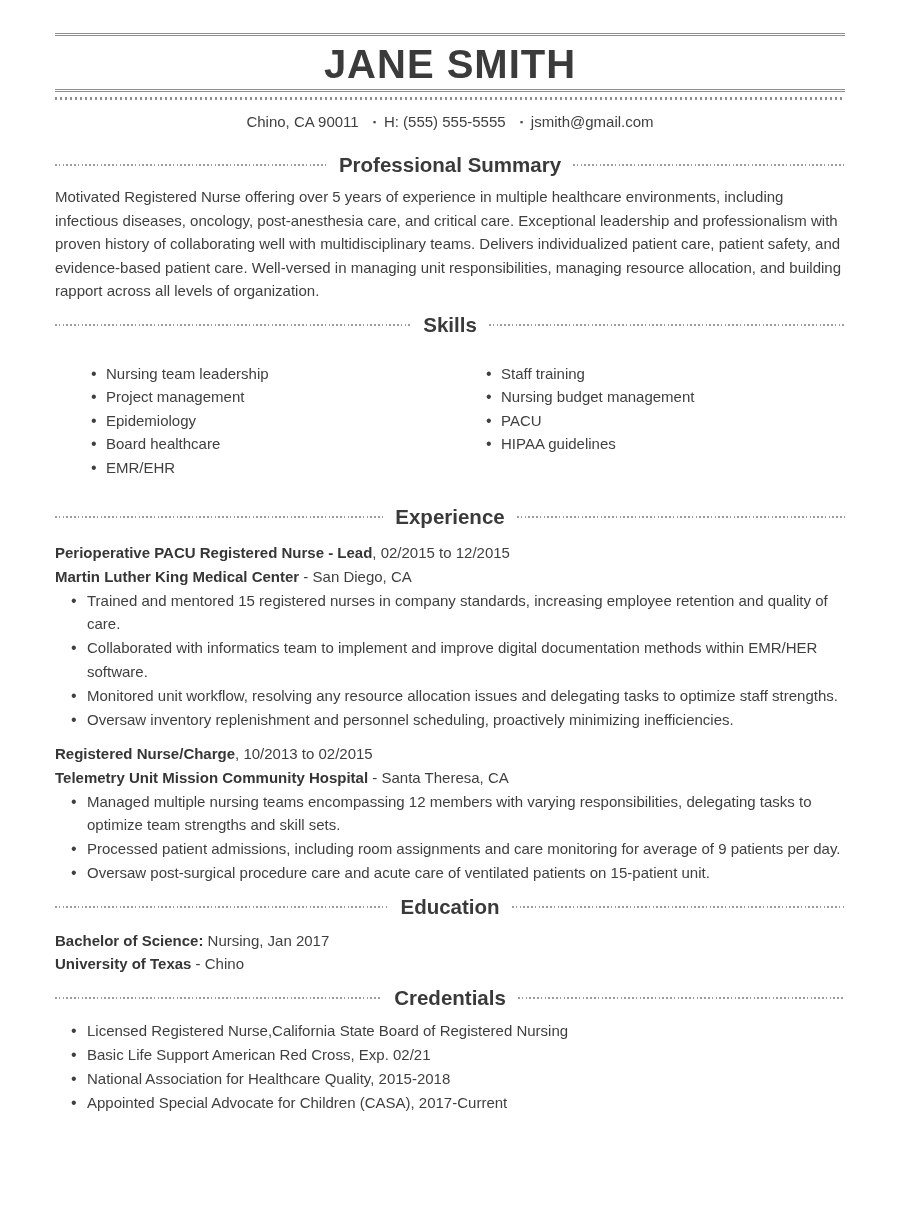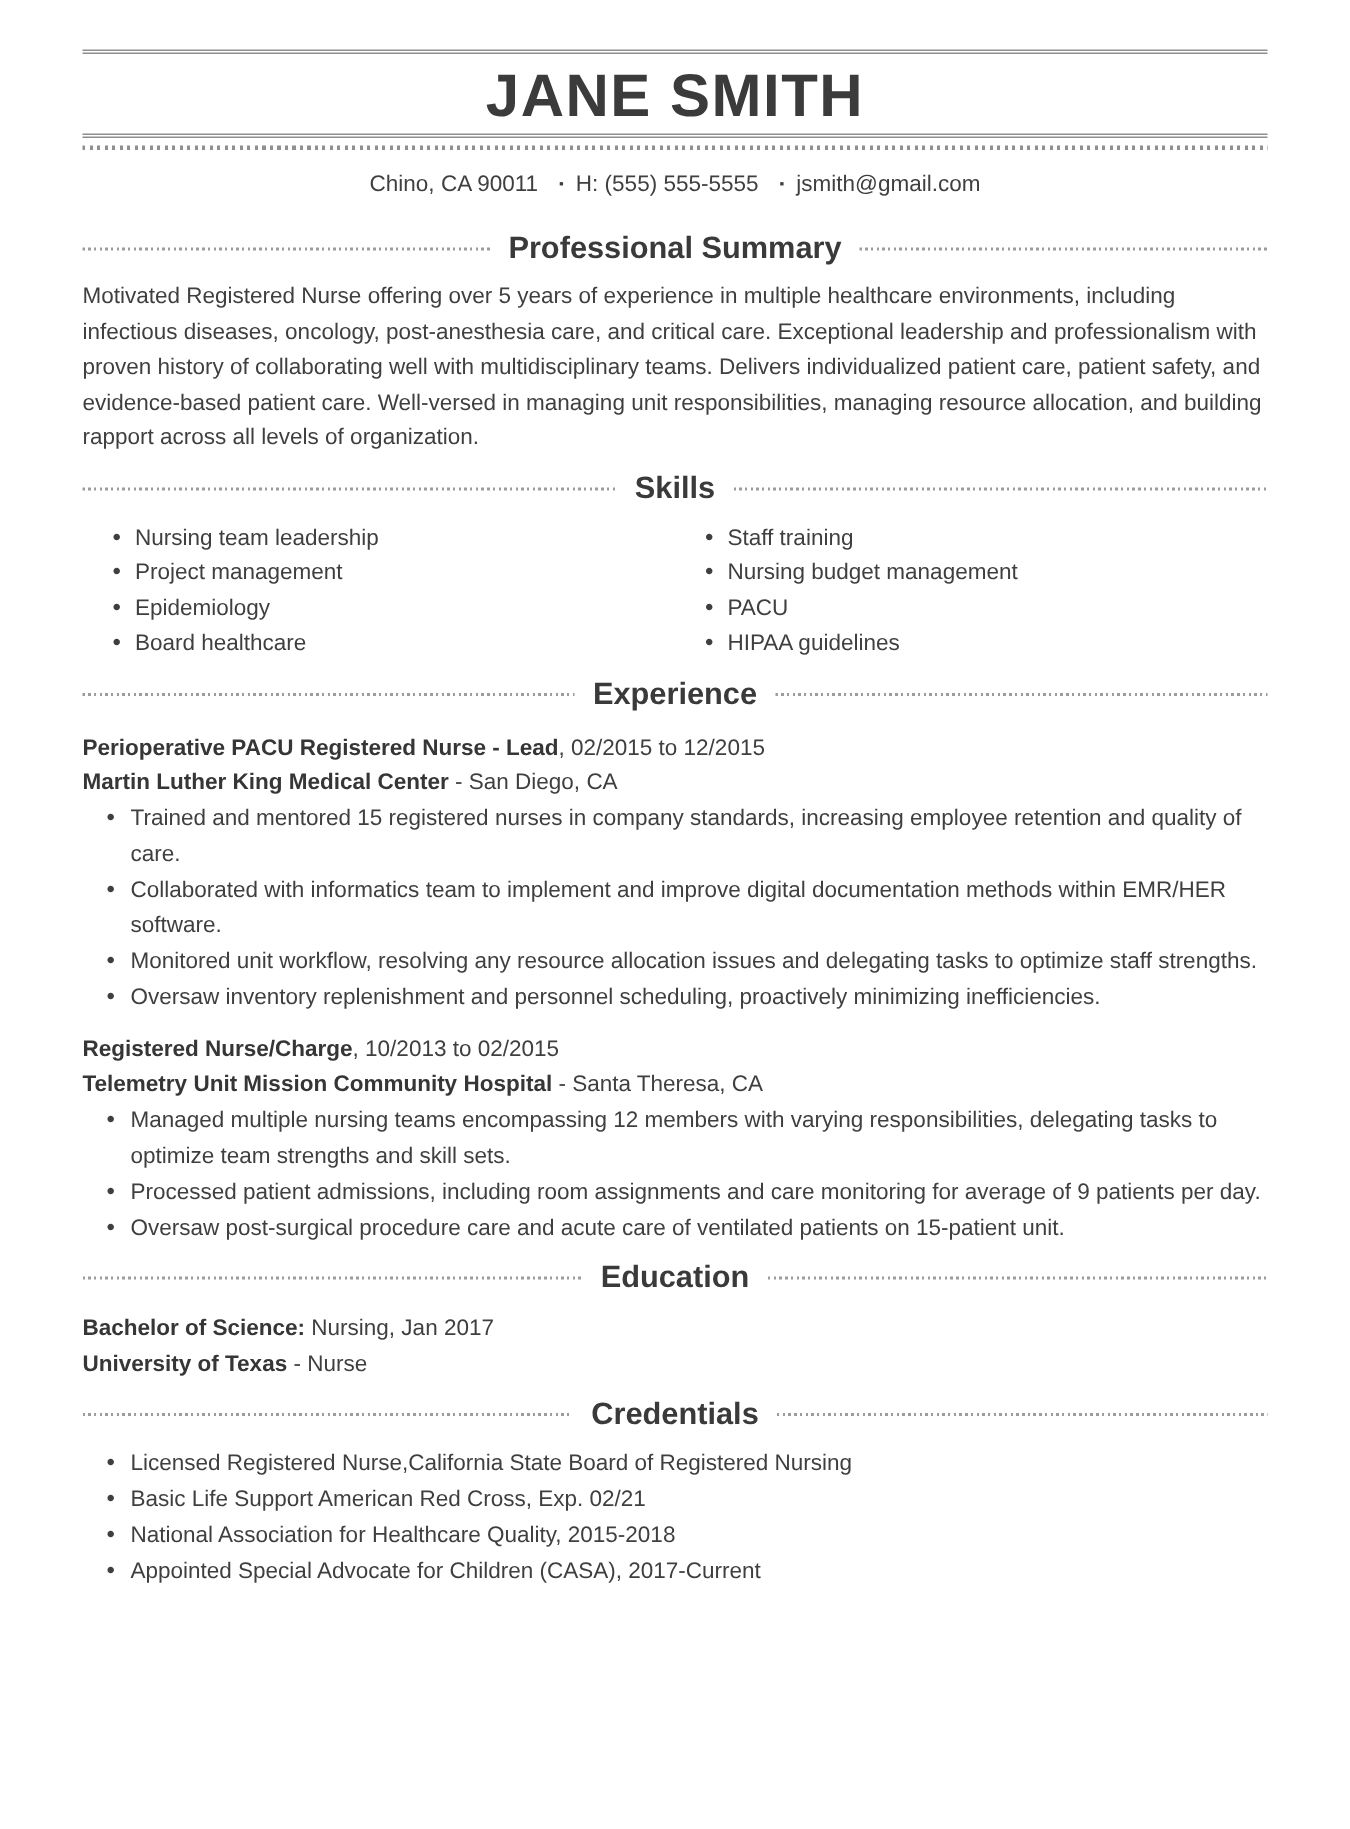--- a/index.html
+++ b/index.html
@@ -33,21 +33,21 @@
   .sec.first { margin-top: 21px; }
   .sec h2 { margin: 0; font-size: 20.5px; line-height: 26px; font-weight: bold; color: #3a3a3a; }
   .dots {
     flex: 1; height: 2px;
     background: repeating-linear-gradient(90deg, #9c9c9c 0 1.6px, transparent 1.6px 3.8px);
   }
 
   .summary { margin: 7px 0 0; font-size: 15px; line-height: 23.5px; }
 
   .skills-cols { display: flex; margin-top: 8px; }
-  .skills-cols ul { flex: 1; margin: 0; padding: 0; list-style: none; font-size: 15px; }
+  .skills-cols ul { flex: 1; margin: 16px; padding: 0; list-style: none; font-size: 15px; }
   .skills-cols li { position: relative; padding-left: 35px; line-height: 23.5px; }
   .skills-cols li::before { content: "\2022"; position: absolute; left: 20px; font-size: 16px; }
 
   .job { margin-top: 11px; font-size: 15px; }
   .job-line { line-height: 23.5px; }
   b, strong { color: #363636; }
 
   ul.bullets { margin: 0; padding: 0; list-style: none; font-size: 15px; }
   ul.bullets li { position: relative; padding-left: 32px; line-height: 23.5px; margin-top: 0.5px; }
   ul.bullets li::before { content: "\2022"; position: absolute; left: 16px; font-size: 16px; }
@@ -85,20 +85,21 @@
     <span class="dots"></span>
     <h2>Skills</h2>
     <span class="dots"></span>
   </div>
   <div class="skills-cols">
     <ul>
       <li>Nursing team leadership</li>
       <li>Project management</li>
       <li>Epidemiology</li>
       <li>Board healthcare</li>
+      <li>EMR/EHR</li>
     </ul>
     <ul>
       <li>Staff training</li>
       <li>Nursing budget management</li>
       <li>PACU</li>
       <li>HIPAA guidelines</li>
     </ul>
   </div>
 
   <div class="sec">
@@ -129,21 +130,21 @@
   </div>
 
   <div class="sec">
     <span class="dots"></span>
     <h2>Education</h2>
     <span class="dots"></span>
   </div>
 
   <div class="edu-entry">
     <div class="edu-line"><b>Bachelor of Science:</b><span> Nursing, Jan 2017</span></div>
-    <div class="edu-line"><b>University of Texas</b><span> - Nurse</span></div>
+    <div class="edu-line"><b>University of Texas</b><span> - Chino</span></div>
   </div>
 
 
   <div class="sec">
     <span class="dots"></span>
     <h2>Credentials</h2>
     <span class="dots"></span>
   </div>
   <ul class="bullets creds">
     <li>Licensed Registered Nurse,California State Board of Registered Nursing</li>

